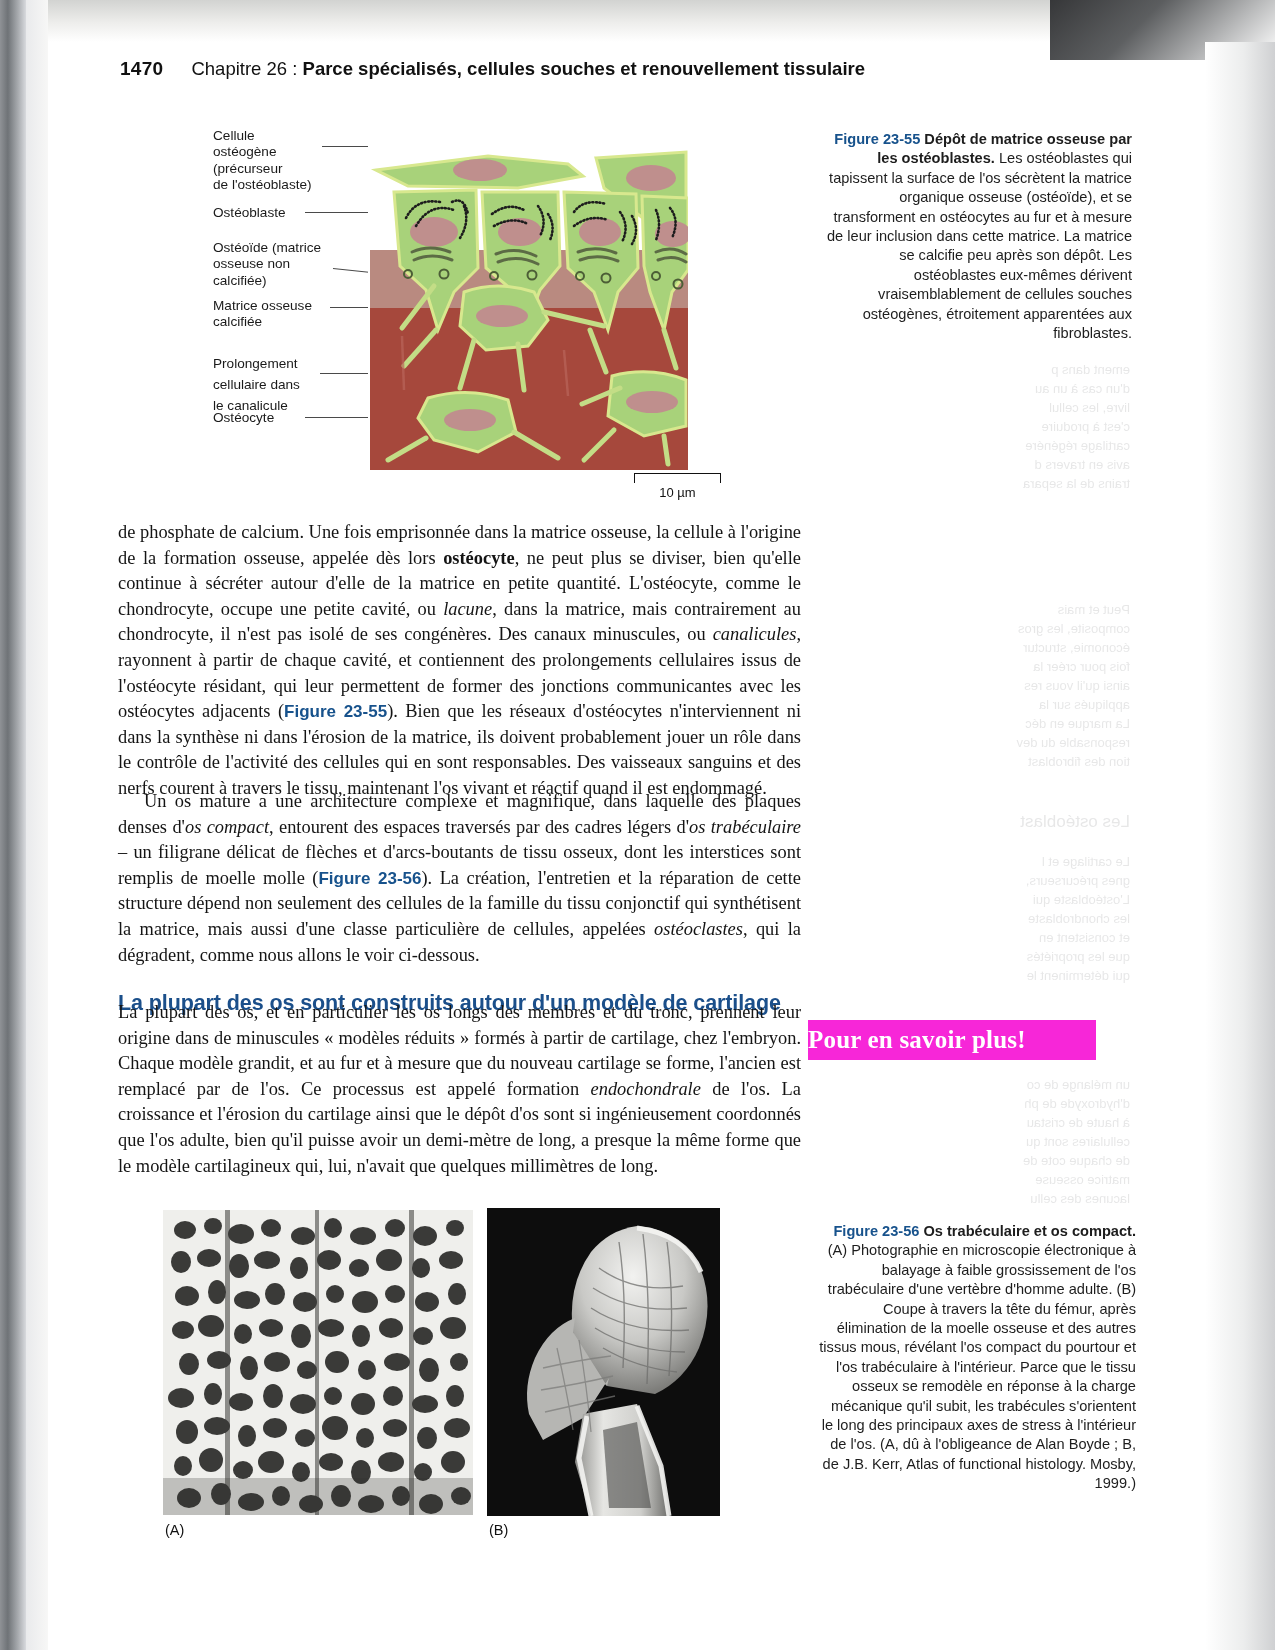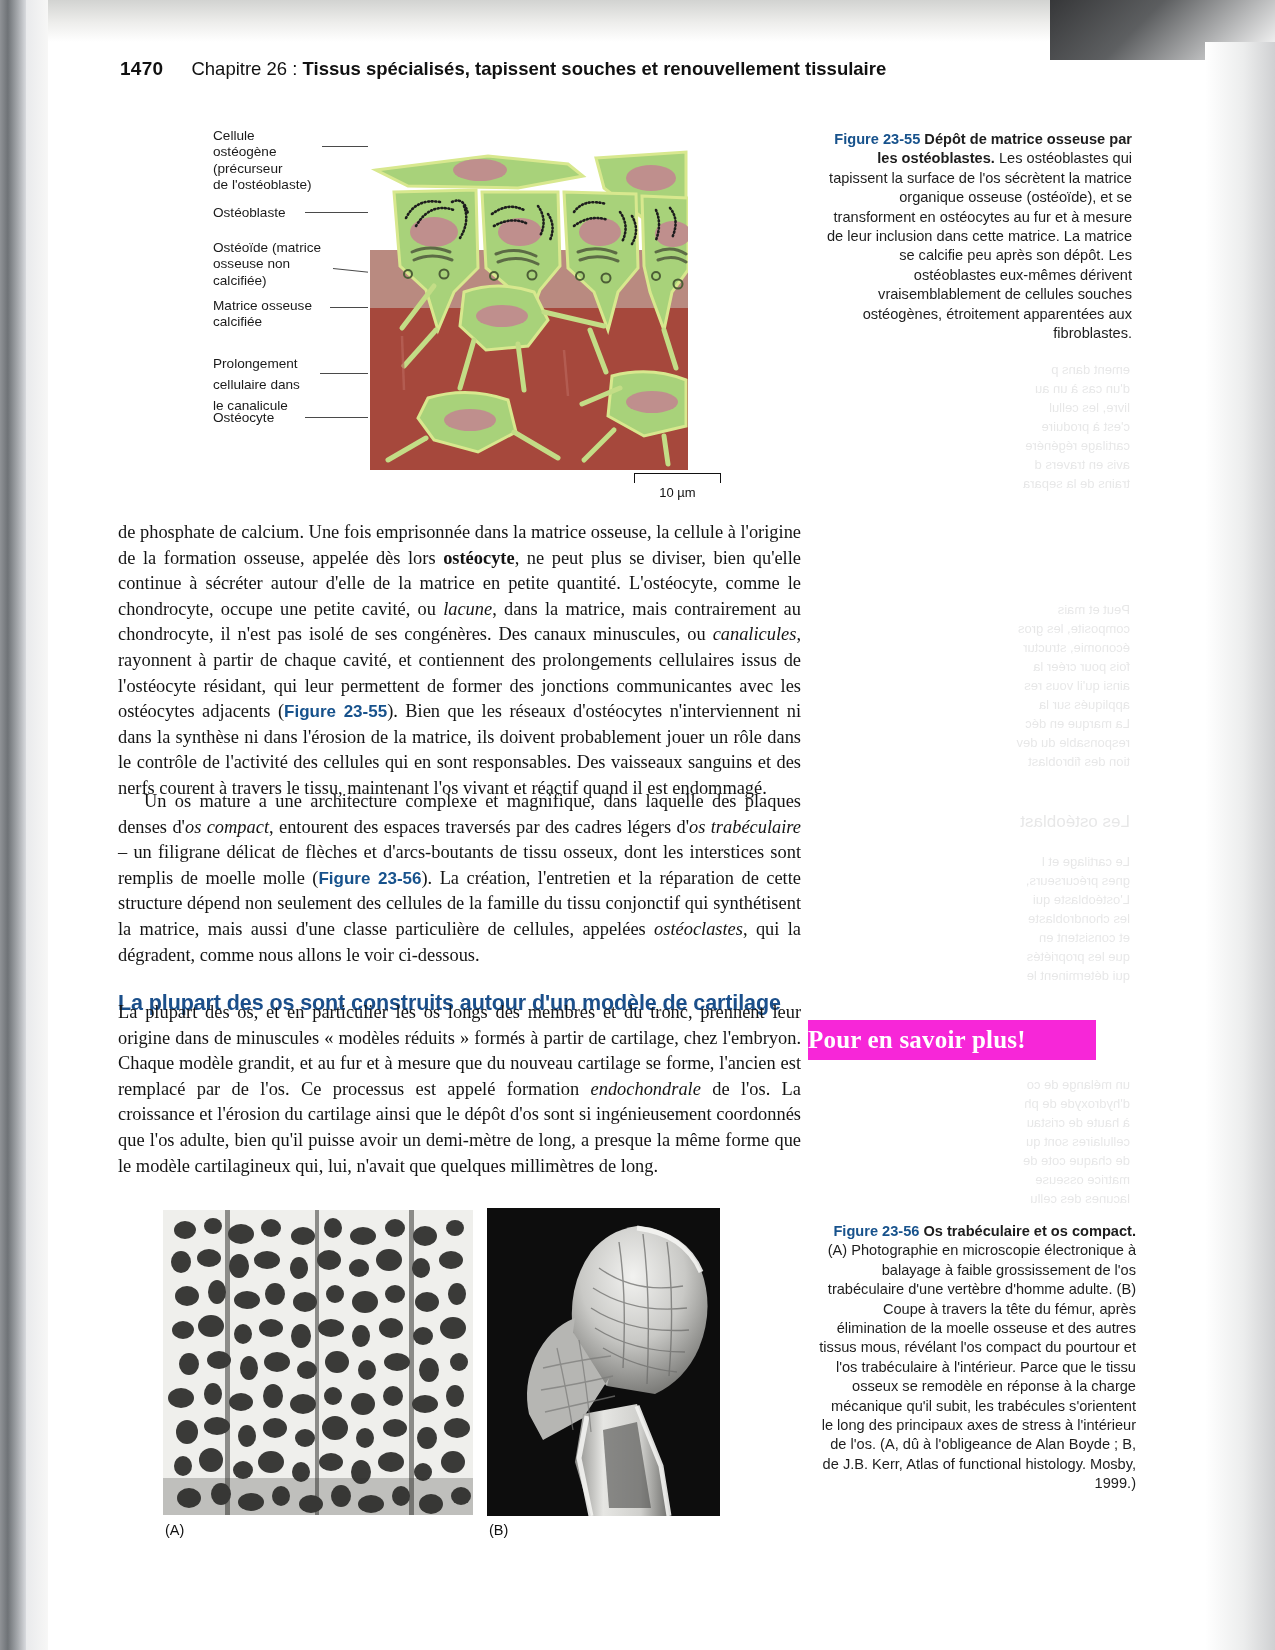--- a/index.html
+++ b/index.html
@@ -111,21 +111,21 @@
   les chondroblaste<br>et consistent en<br>que les propriétés<br>qui déterminent le
 </div>
 <div class="bleed" style="left:830px;top:1075px;width:300px;">
   un mélange de co<br>d'hydroxyde de ph<br>à haute de cristau<br>cellulaires sont qu<br>
   de chaque cote de<br>matrice osseuse<br>lacunes des cellu
 </div>
 
 <div id="page-header">
   <div id="folio">1470</div>
   <div id="chapter-line">
-    <span>Chapitre 26 : </span><span class="bold">Tissus spécialisés, tapissent souches et renouvellement tissulaire</span>
+    <span>Chapitre 26 : </span><span class="bold">Parce spécialisés, cellules souches et renouvellement tissulaire</span>
   </div>
 </div>
 
 <div id="fig55">
 
   <div class="f55lab" style="left:98px;top:10px;font-family:'Liberation Sans',sans-serif;font-size:13.6px;line-height:16.4px;">
     Cellule<br>ostéogène<br>(précurseur<br>de l'ostéoblaste)
   </div>
   <div class="f55lab" style="left:98px;top:87px;font-family:'Liberation Sans',sans-serif;font-size:13.6px;">
     Ostéoblaste

